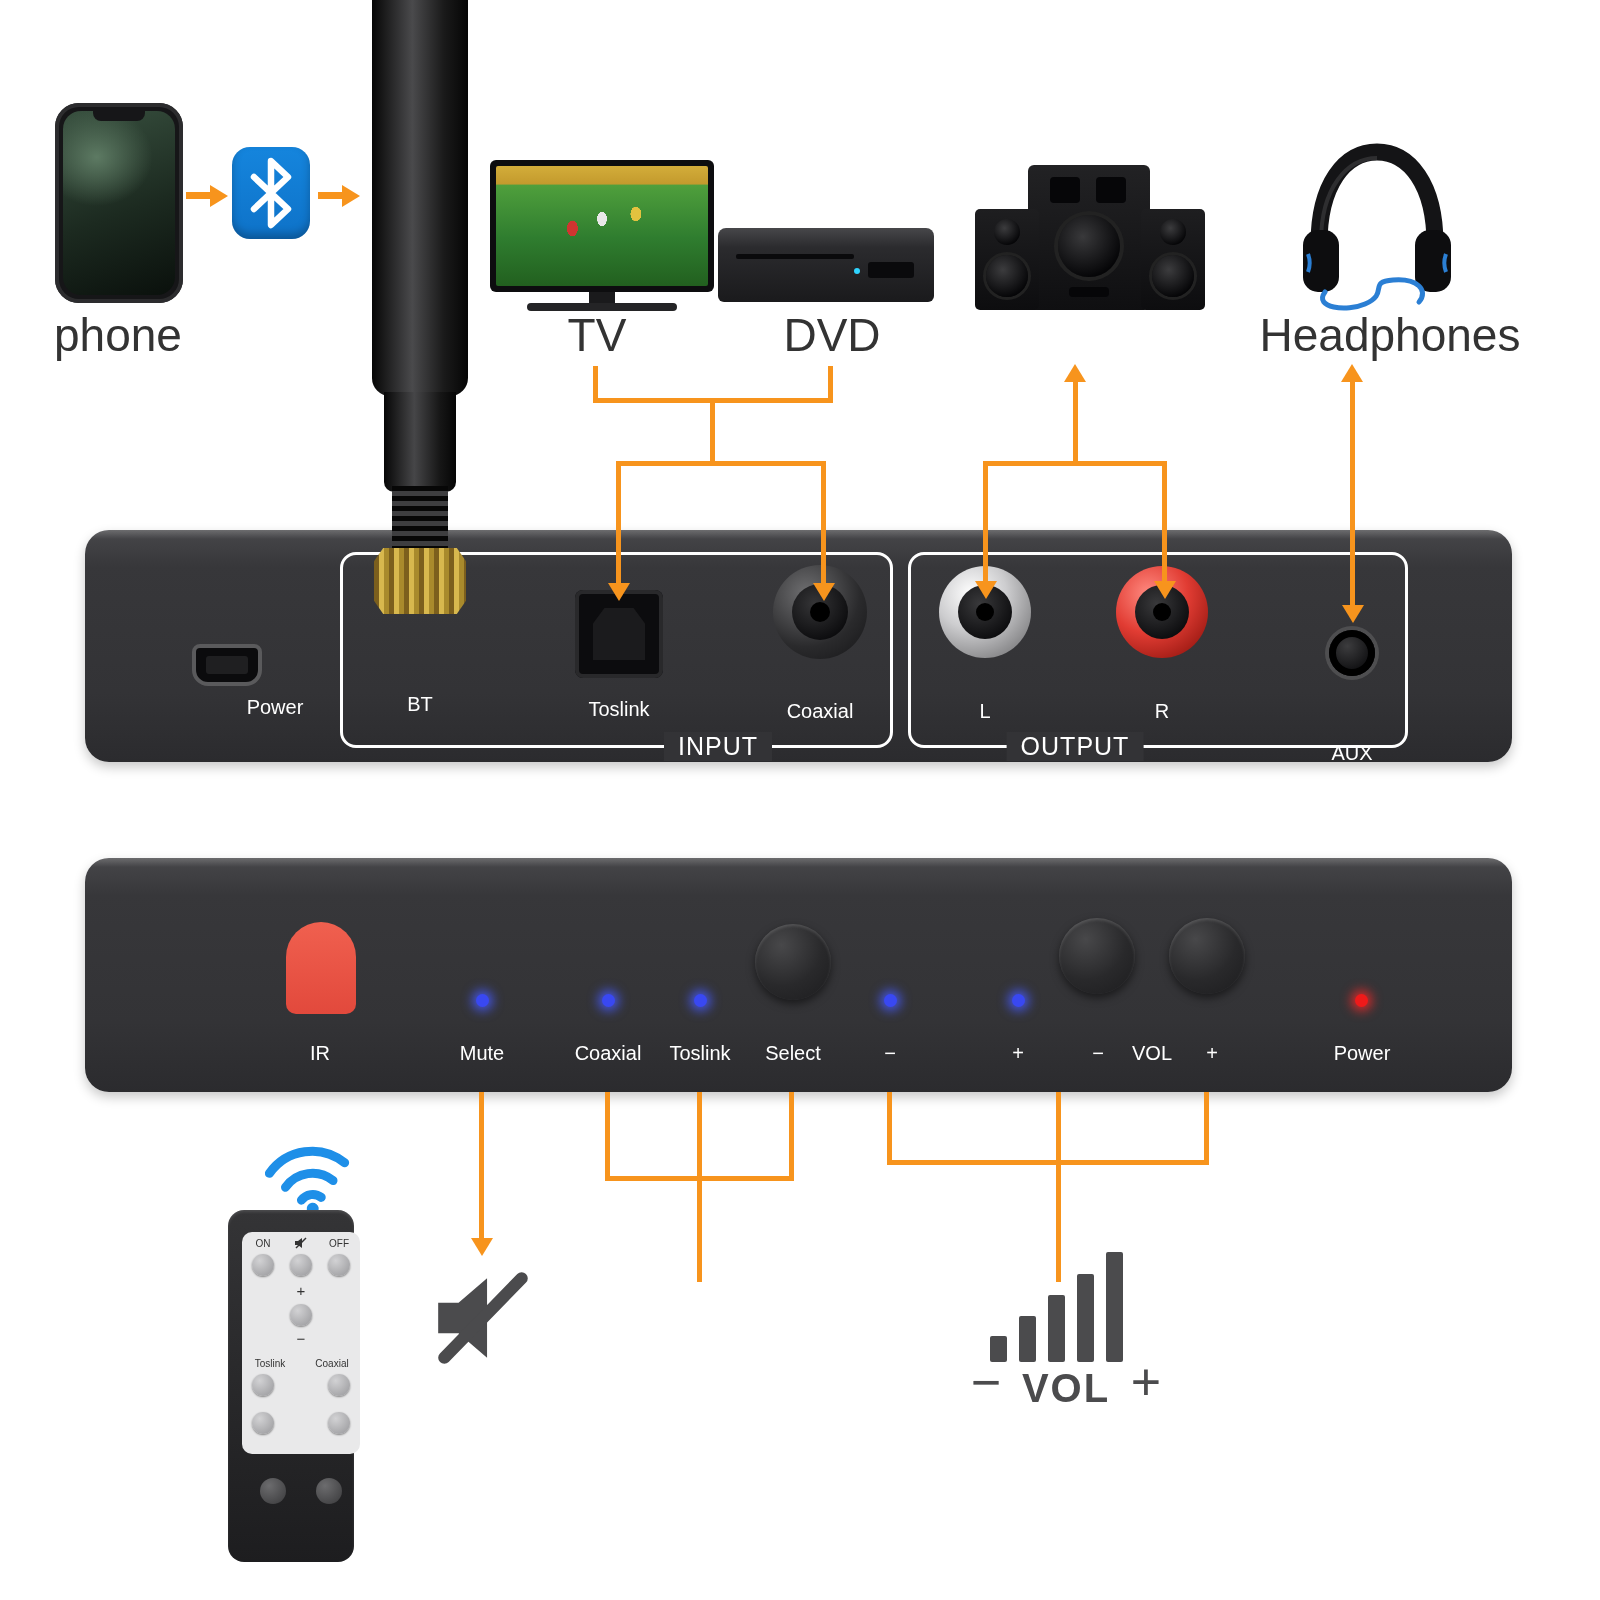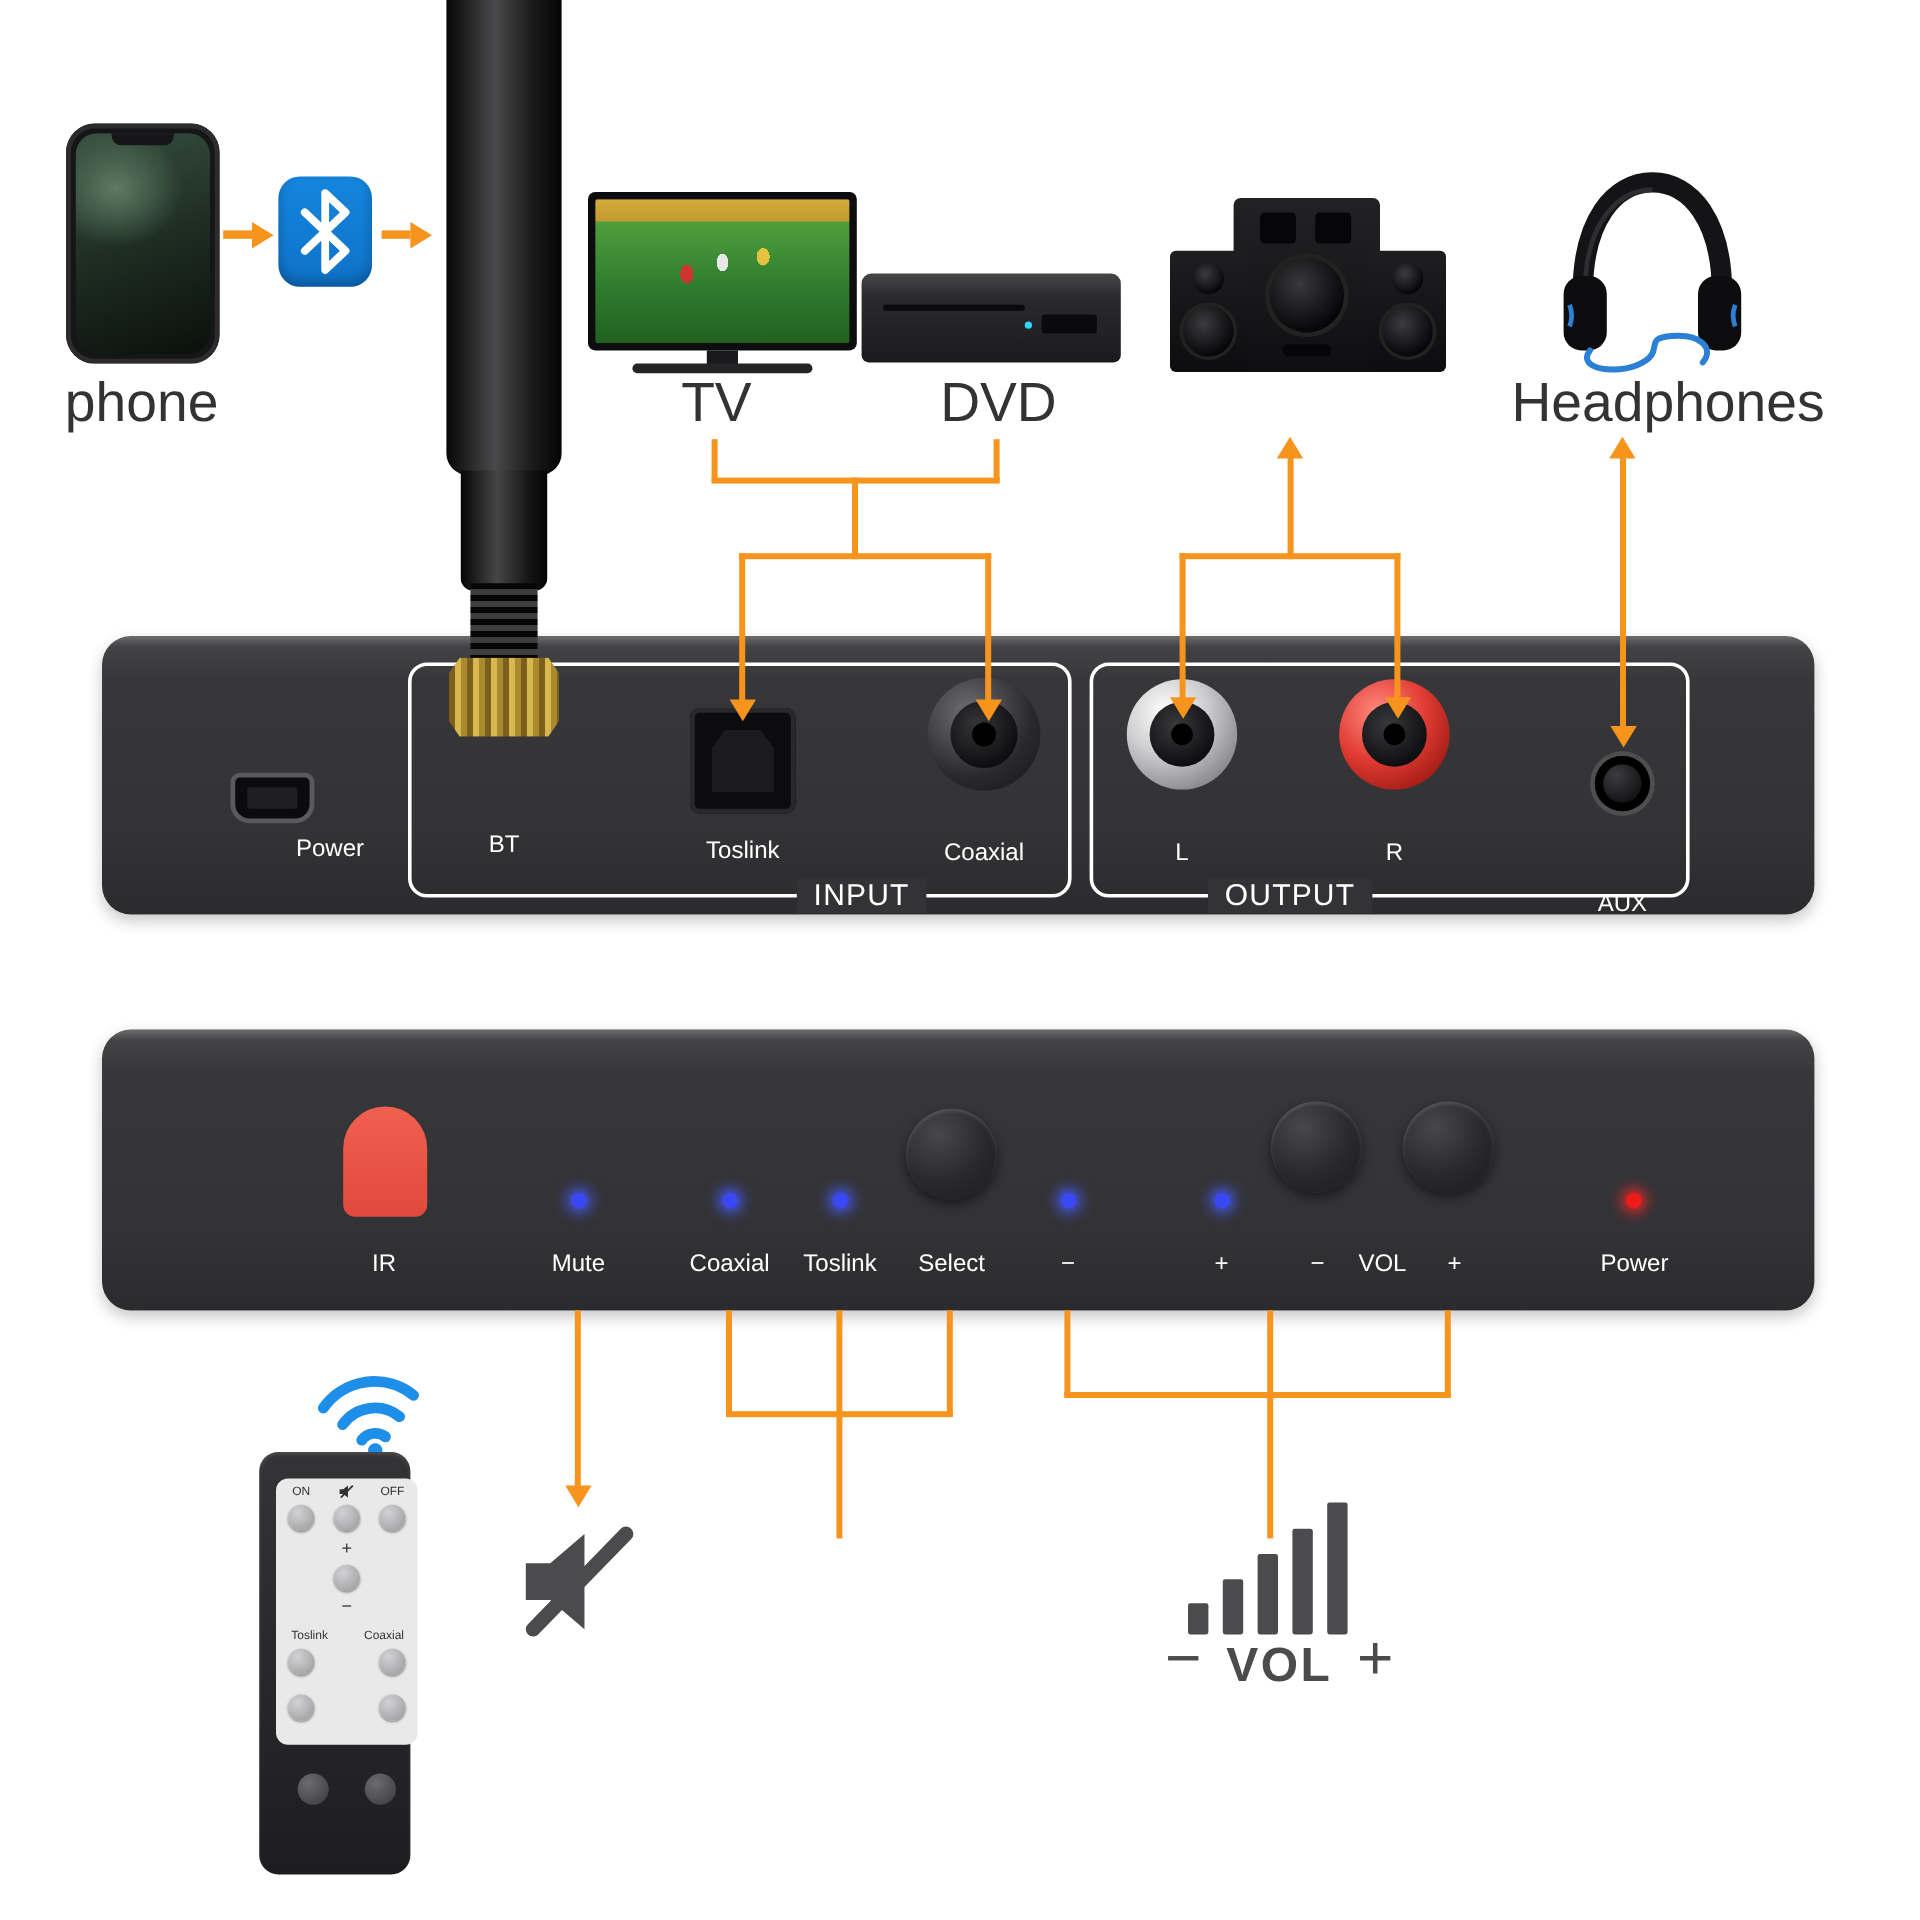--- a/index.html
+++ b/index.html
@@ -242,21 +242,21 @@
 
   <div class="abs" style="left:258px; top:1134px; width:100px; height:82px; transform:rotate(-8deg);">
     <svg viewBox="0 0 100 82" width="100" height="82">
       <path d="M12 34 A52 52 0 0 1 88 34" fill="none" stroke="#1e8fe8" stroke-width="9" stroke-linecap="round"></path>
       <path d="M26 50 A33 33 0 0 1 74 50" fill="none" stroke="#1e8fe8" stroke-width="9" stroke-linecap="round"></path>
       <path d="M40 65 A14 14 0 0 1 60 65" fill="none" stroke="#1e8fe8" stroke-width="9" stroke-linecap="round"></path>
       <circle cx="50" cy="75" r="6" fill="#1e8fe8"></circle>
     </svg>
   </div>
 
-  <div class="abs" style="left:216px; top:1210px; width:126px; height:352px; background:linear-gradient(180deg,#343436,#1d1d1f); border-radius:16px; box-shadow:inset 0 2px 3px rgba(255,255,255,.12);text-decoration:underline;">
+  <div class="abs" style="left:228px; top:1210px; width:126px; height:352px; background:linear-gradient(180deg,#343436,#1d1d1f); border-radius:16px; box-shadow:inset 0 2px 3px rgba(255,255,255,.12);text-decoration:underline;">
     <div class="abs" style="left:14px; top:22px; width:118px; height:222px; background:#e9e9ea; border-radius:10px;">
       <span class="rlabel" style="left:21px; top:6px;">ON</span>
       <svg style="position:absolute; left:52px; top:5px;" width="14" height="12" viewBox="0 0 14 12">
           <path d="M1 4 h3 l4 -3 v10 l-4 -3 h-3 z" fill="#333"></path>
           <line x1="2" y1="11" x2="12" y2="1" stroke="#333" stroke-width="1.5"></line>
         </svg>
       <span class="rlabel" style="left:97px; top:6px;">OFF</span>
       <div class="rbtn" style="left:10px; top:22px;"></div>
       <div class="rbtn" style="left:48px; top:22px;"></div>
       <div class="rbtn" style="left:86px; top:22px;"></div>

